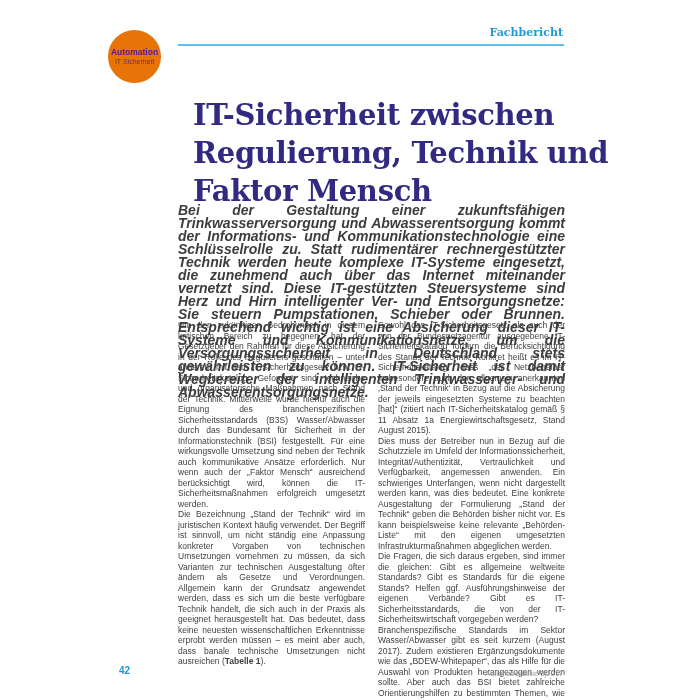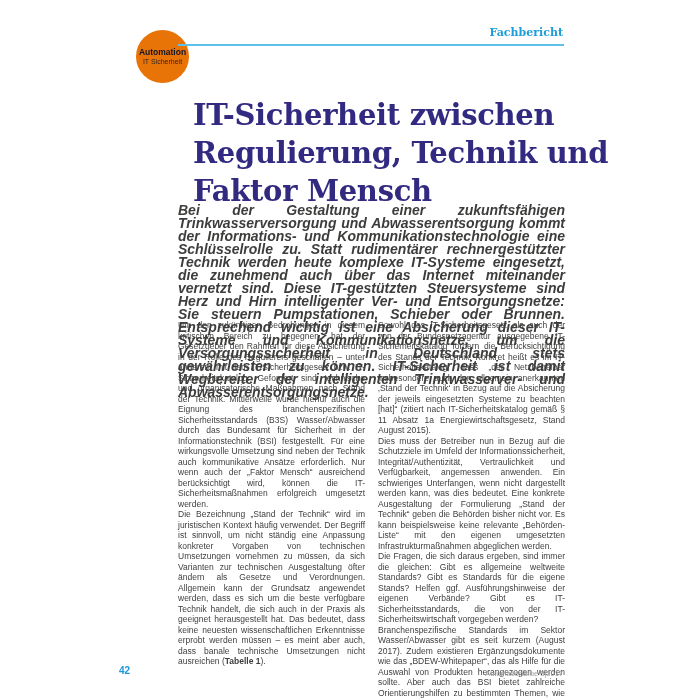--- a/index.html
+++ b/index.html
@@ -1,22 +1,22 @@
 <!DOCTYPE html>
 <html lang="de"><head>
 <meta charset="utf-8">
 <style>
   html,body{margin:0;padding:0;background:#ffffff;}
   .page{position:relative;width:700px;height:700px;background:#ffffff;overflow:hidden;
         font-family:"Liberation Sans",sans-serif;}
 
   
   .badge{position:absolute;left:108px;top:30px;width:53px;height:53px;border-radius:50%;
-         background:#e87307;color:#0f172a;display:flex;flex-direction:column;
-         align-items:center;justify-content:center;text-align:center;margin-left:28px;}
+         background:#e87307;color:#4c1d95;display:flex;flex-direction:column;
+         align-items:center;justify-content:center;text-align:center;}
   .badge-l1{font-weight:bold;font-size:8.5px;line-height:9px;}
   .badge-l2{font-size:7px;line-height:8px;opacity:.85;margin-top:1px;}
 
   
   .header-rule{position:absolute;left:178px;top:44px;width:386px;height:2px;background:#5fc0ea;}
   .kicker{position:absolute;top:26px;right:137px;font-family:"DejaVu Serif",serif;
           font-weight:bold;font-size:11px;color:#1e9cd7;}
 
   
   .title{position:absolute;left:177px;top:80px;margin:16px;width:420px;

